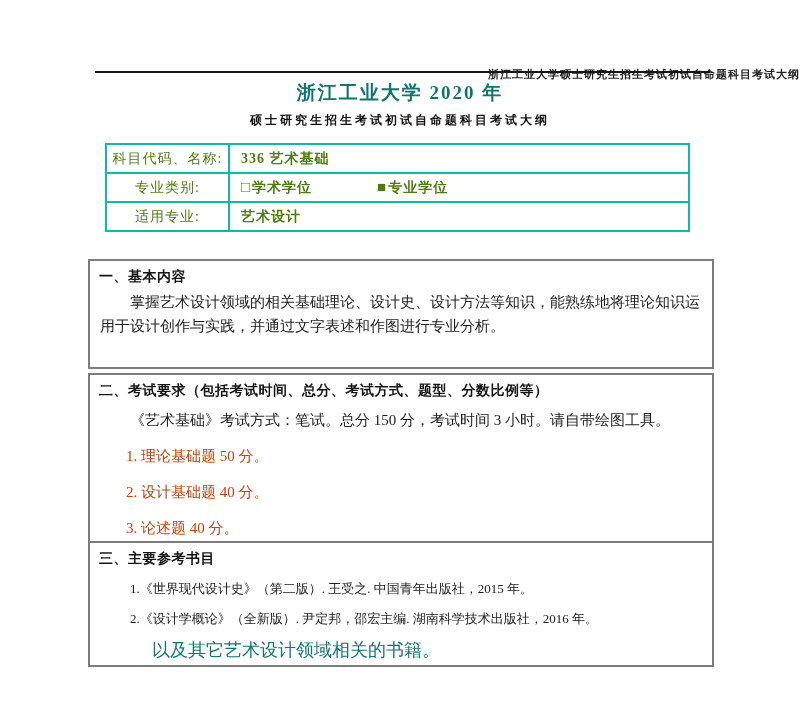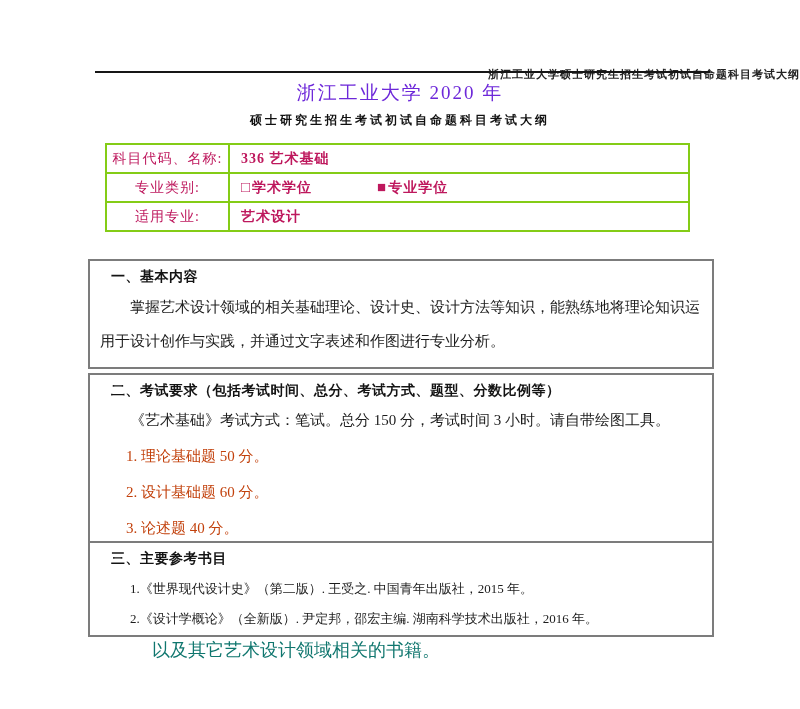--- a/index.html
+++ b/index.html
@@ -27,44 +27,44 @@
     position: absolute;
     top: 71px; left: 95px;
     width: 615px; height: 0;
     border-top: 2px solid #161616;
   }
   .doc-title {
     position: absolute;
     top: 80px; left: 0; width: 100%;
     text-align: center;
     font-size: 19px;
-    font-weight: normal;
+    font-weight: bold;
     letter-spacing: 2px;
-    color: #6d28d9;
+    color: #0f766e;
   }
   .doc-subtitle {
     position: absolute;
     top: 112px; left: 0; width: 100%;
     text-align: center;
     font-size: 12px;
     font-weight: bold;
     letter-spacing: 3px;
     color: #111;
   }
   table.info-table {
     position: absolute;
     top: 143px; left: 105px;
     width: 585px;
     border-collapse: collapse;
   }
   table.info-table td {
-    border: 2px solid #84cc16;
+    border: 2px solid #14b8a6;
     height: 29px;
     font-size: 14px;
-    color: #be185d;
+    color: #4d7c0f;
     vertical-align: middle;
   }
   td.cell-label {
     width: 123px;
     text-align: center;
     letter-spacing: 1px;
   }
   td.cell-value {
     padding-left: 11px;
     font-weight: bold;
@@ -75,32 +75,32 @@
   .cb-gap { display: inline-block; width: 56px; }
   .section-box {
     position: absolute;
     left: 88px;
     width: 626px;
     border: 2px solid #7c7c7c;
     background: #ffffff;
   }
   .box-1 { top: 259px; height: 110px; }
   .box-2 { top: 373px; height: 184px; }
-  .box-3 { top: 541px; height: 96px; }
+  .box-3 { top: 541px; height: 126px; }
   .section-heading {
     font-family: "Liberation Sans", "DejaVu Sans", sans-serif;
     font-weight: bold;
     font-size: 14px;
     color: #141414;
-    padding: 7px 10px 0 21px;
+    padding: 7px 10px 0 9px;
     letter-spacing: 0.5px;
   }
   .body-para {
     font-size: 15px;
-    line-height: 34px;
+    line-height: 24px;
     text-indent: 2em;
     padding: 4px 10px 0 10px;
     color: #1c1c1c;
   }
   .indent-line {
     font-size: 15px;
     text-indent: 2em;
     padding: 0 16px 0 10px;
     margin-top: 11px;
     color: #1c1c1c;
@@ -163,21 +163,21 @@
 
   <div class="section-box box-1">
     <div class="section-heading">一、基本内容</div>
     <div class="body-para">掌握艺术设计领域的相关基础理论、设计史、设计方法等知识，能熟练地将理论知识运用于设计创作与实践，并通过文字表述和作图进行专业分析。</div>
   </div>
 
   <div class="section-box box-2">
     <div class="section-heading">二、考试要求（包括考试时间、总分、考试方式、题型、分数比例等）</div>
     <div class="indent-line">《艺术基础》考试方式：笔试。总分 150 分，考试时间 3 小时。请自带绘图工具。</div>
     <div class="list-item">1. 理论基础题 50 分。</div>
-    <div class="list-item">2. 设计基础题 60 分。</div>
+    <div class="list-item">2. 设计基础题 40 分。</div>
     <div class="list-item">3. 论述题 40 分。</div>
   </div>
 
   <div class="section-box box-3">
     <div class="section-heading">三、主要参考书目</div>
     <div class="ref-item">1.《世界现代设计史》（第二版）. 王受之. 中国青年出版社，2015 年。</div>
     <div class="ref-item">2.《设计学概论》（全新版）. 尹定邦，邵宏主编. 湖南科学技术出版社，2016 年。</div>
     <div class="ref-continuation">以及其它艺术设计领域相关的书籍。</div>
   </div>
 

